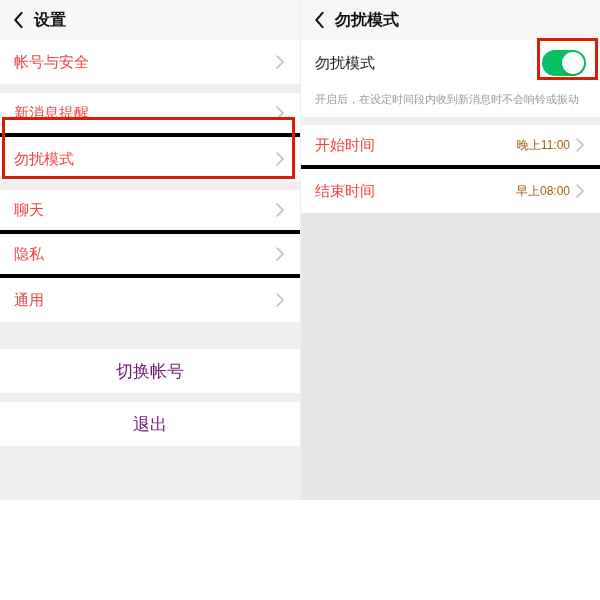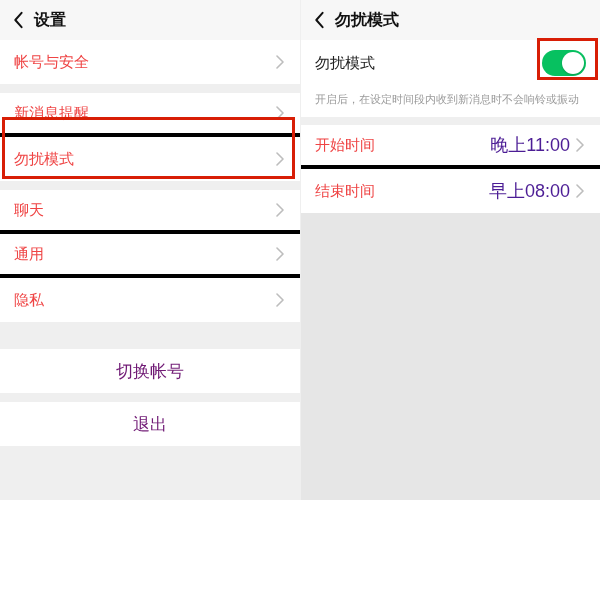--- a/index.html
+++ b/index.html
@@ -11,21 +11,21 @@
   .back { width:20px; height:20px; display:flex; align-items:center; justify-content:center; }
   .back svg { width:12px; height:18px; }
   .title { font-size:16px; font-weight:600; margin-left:6px; color:#111;}
   .group { background:#ffffff; }
   .gap { height:9px; background:#efefef; }
   .row { height:44px; background:#fff; display:flex; align-items:center; padding:0 14px; border-bottom:4px solid #000000; position:relative;}
   .row:last-child { border-bottom:none; }
   .row .label { font-size:15px; color:#ef4444; flex:1; }
   .row .chev { width:10px; height:14px; }
   .row .chev svg { width:8px; height:14px; display:block;}
-  .row .value { font-size:18px; color:#4c1d95; margin-right:6px;text-align:center;}
+  .row .value { font-size:12px; color:#a16207; margin-right:6px;text-align:center;}
   .center-row { height:44px; background:#fff; display:flex; align-items:center; justify-content:center; font-size:17px; color:#701a75;text-align:right;}
   .highlight { position:absolute; border:3px solid #d81e06; pointer-events:none; }
   .toggle { width:44px; height:26px; border-radius:13px; background:#07c160; position:relative; }
   .toggle .knob { position:absolute; right:2px; top:2px; width:22px; height:22px; background:#fff; border-radius:50%; box-shadow:0 1px 2px rgba(0,0,0,.2);}
   .desc { font-size:11px; color:#9a9a9a; padding:6px 14px 10px; line-height:1.4; background:#fff;}
   .togglerow { height:46px; background:#fff; display:flex; align-items:center; padding:0 14px;}
   .togglerow .label { font-size:15px; color:#222; flex:1;}
   .shield { width:13px; height:13px; margin-left:4px; opacity:.35;}
   .shield svg{width:13px;height:13px;display:block;}
   .fill { flex:1; background:#e6e6e6;}
@@ -80,29 +80,29 @@
     <div class="group">
       <div class="row">
         <span class="label">聊天</span>
         <span class="chev">
             <svg viewBox="0 0 8 14">
               <path d="M1 1 L7 7 L1 13" stroke="#bdbdbd" stroke-width="1.6" fill="none" stroke-linecap="round" stroke-linejoin="round"></path>
             </svg>
           </span>
       </div>
       <div class="row">
-        <span class="label">通用</span>
+        <span class="label">隐私</span>
         <span class="chev">
             <svg viewBox="0 0 8 14">
               <path d="M1 1 L7 7 L1 13" stroke="#bdbdbd" stroke-width="1.6" fill="none" stroke-linecap="round" stroke-linejoin="round"></path>
             </svg>
           </span>
       </div>
       <div class="row">
-        <span class="label">隐私</span>
+        <span class="label">通用</span>
         <span class="chev">
             <svg viewBox="0 0 8 14">
               <path d="M1 1 L7 7 L1 13" stroke="#bdbdbd" stroke-width="1.6" fill="none" stroke-linecap="round" stroke-linejoin="round"></path>
             </svg>
           </span>
       </div>
     </div>
     <div class="gap"></div>
 
     <div class="group">

